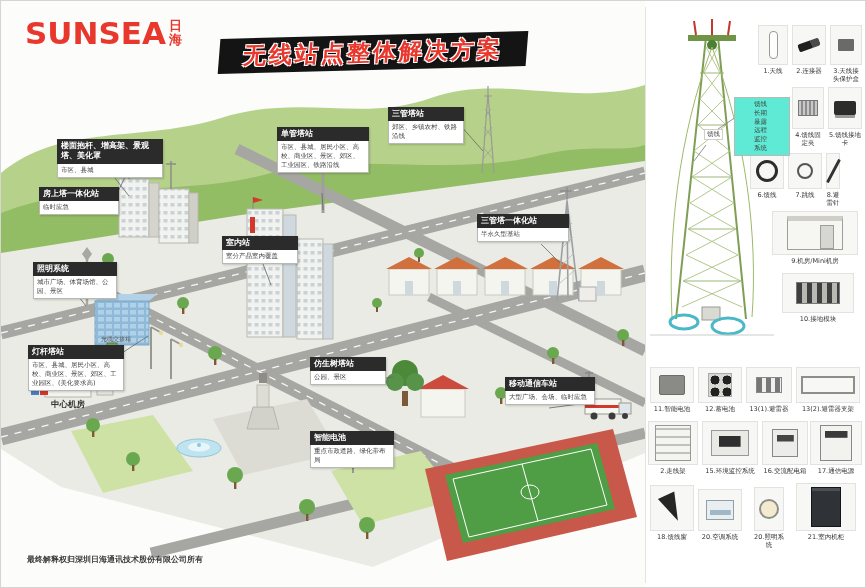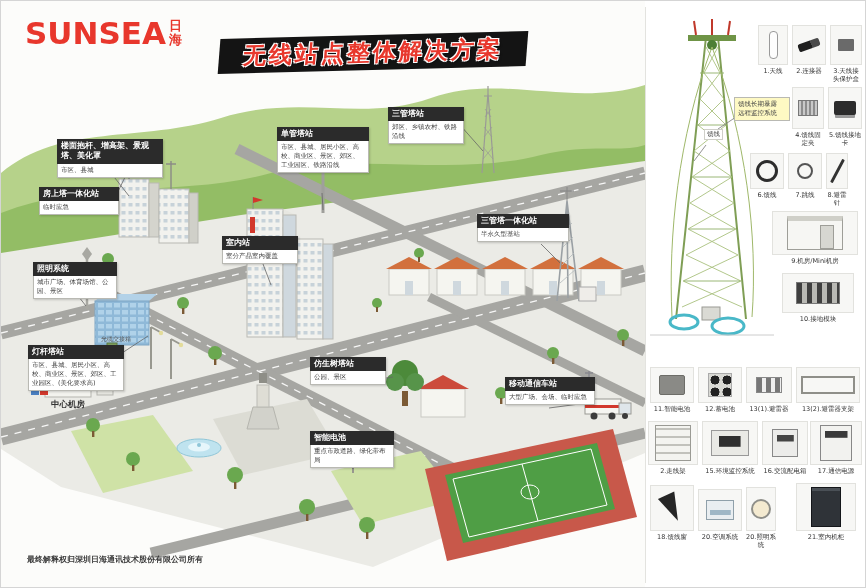--- a/index.html
+++ b/index.html
@@ -21,21 +21,21 @@
   .co-head { background:#2b2b2b; color:#fff; font-size:8px; font-weight:bold; padding:2px 4px; line-height:1.3; }
   .co-body { background:#fff; border:1px solid #b9b9b3; border-top:none; color:#444; font-size:6.5px; padding:2px 3px; line-height:1.35; }
 
   .maplabel { position:absolute; z-index:8; font-size:8.5px; font-weight:bold; color:#333; }
   .maplabel.small { font-size:6px; font-weight:normal; color:#555; }
 
   .footer { position:absolute; left:26px; top:553px; font-size:8px; font-weight:bold; color:#3a3a3a; z-index:9; }
 
   .panel { position:absolute; left:644px; top:6px; width:218px; height:576px; background:#fff; border-left:1px solid #e3e3df; z-index:5; }
   .ptower { position:absolute; left:0; top:10px; }
-  .note { position:absolute; left:88px; top:90px; width:56px; background:#fef9c3; border:1px solid #b9b9b3; font-size:6.5px; color:#444; padding:2px 3px; line-height:1.35; white-space:pre-line; z-index:7; }
+  .note { position:absolute; left:88px; top:90px; width:56px; background:#5eead4; border:1px solid #b9b9b3; font-size:6.5px; color:#444; padding:2px 19px; line-height:1.35; white-space:pre-line; z-index:7; }
   .tinylabel { position:absolute; left:58px; top:122px; font-size:6.5px; color:#444; background:#fff; border:1px solid #cfcfc9; padding:0 2px; z-index:7; }
 
   .prod { position:absolute; text-align:center; }
   .pimg { display:flex; align-items:center; justify-content:center; background:#f7f7f5; border:1px solid #e2e2de; }
   .plab { font-size:6.5px; color:#333; line-height:1.25; margin-top:2px; }
 
   .gl { display:block; }
   .g-antenna { width:9px; height:28px; background:#fdfdfd; border:1px solid #9a9a9a; border-radius:4px; }
   .g-flash { width:22px; height:8px; background:linear-gradient(90deg,#1f1f1f 60%,#4a4a4a 60%); border-radius:2px; transform:rotate(-20deg); }
   .g-smallbox { width:16px; height:12px; background:#6a6a6a; border-radius:1px; }
@@ -386,21 +386,21 @@
           <span class="gl g-coil"></span>
         </div>
       <div class="plab">6.馈线</div>
     </div>
     <div class="prod" style="left:142px;top:146px;width:34px">
       <div class="pimg" style="height:36px">
           <span class="gl g-coil small"></span>
         </div>
       <div class="plab">7.跳线</div>
     </div>
-    <div class="prod" style="left:180px;top:146px;width:22px">
+    <div class="prod" style="left:180px;top:146px;width:14px">
       <div class="pimg" style="height:36px">
           <span class="gl g-rod"></span>
         </div>
       <div class="plab">8.避雷针</div>
     </div>
     <div class="prod" style="left:126px;top:204px;width:86px">
       <div class="pimg" style="height:44px">
           <span class="gl g-shelter"></span>
         </div>
       <div class="plab">9.机房/Mini机房</div>
@@ -464,21 +464,21 @@
           <span class="gl g-cone"></span>
         </div>
       <div class="plab">18.馈线窗</div>
     </div>
     <div class="prod" style="left:52px;top:482px;width:44px">
       <div class="pimg" style="height:42px">
           <span class="gl g-acunit"></span>
         </div>
       <div class="plab">20.空调系统</div>
     </div>
-    <div class="prod" style="left:100px;top:480px;width:30px">
+    <div class="prod" style="left:108px;top:480px;width:30px">
       <div class="pimg" style="height:44px">
           <span class="gl g-lamp2"></span>
         </div>
       <div class="plab">20.照明系统</div>
     </div>
     <div class="prod" style="left:150px;top:476px;width:60px">
       <div class="pimg" style="height:48px">
           <span class="gl g-cabinet"></span>
         </div>
       <div class="plab">21.室内机柜</div>

